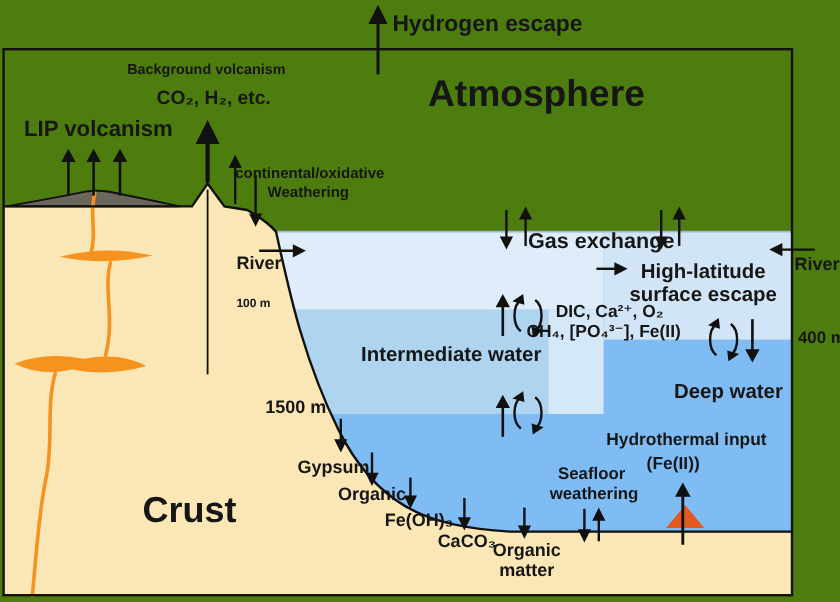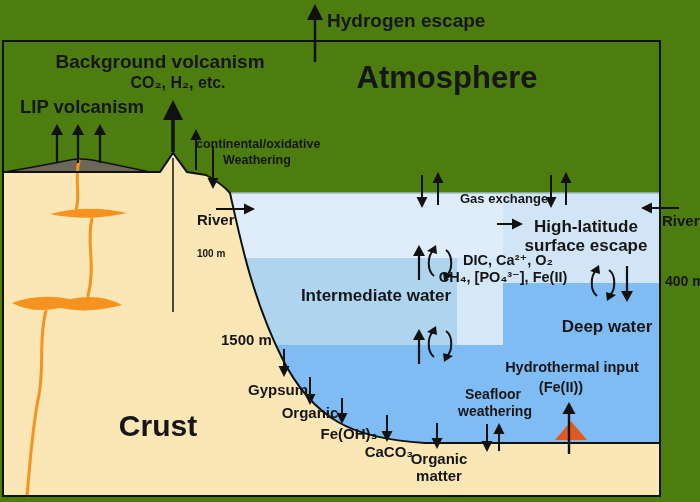--- a/index.html
+++ b/index.html
@@ -197,33 +197,33 @@
         <path d="M597,296 C590,291 590,275 597,270"></path>
         <polygon points="599,265 590,271 600,274" style="fill:var(--outline)" stroke="none"></polygon>
         <path d="M609,270 C616,275 616,291 609,296"></path>
         <polygon points="607,301 616,295 606,292" style="fill:var(--outline)" stroke="none"></polygon>
       </g>
     </g>
   </svg>
 
   <div class="lbl" style="left:327px;top:11px;font-size:19px;">Hydrogen escape</div>
 
-  <div class="lbl ctr" style="left:160px;top:52px;font-size:19px;">Background volcanism</div>
+  <div class="lbl ctr" style="left:172px;top:52px;font-size:12px;">Background volcanism</div>
   <div class="lbl ctr" style="left:178px;top:75px;font-size:16px;">CO₂, H₂, etc.</div>
   <div class="lbl ctr" style="left:82px;top:97px;font-size:18.5px;">LIP volcanism</div>
 
   <div class="lbl ctr big" style="left:447px;top:62px;">Atmosphere</div>
 
   <div class="lbl" style="left:196px;top:138px;font-size:12.5px;">continental/oxidative</div>
   <div class="lbl" style="left:223px;top:154px;font-size:12.5px;">Weathering</div>
 
   <div class="lbl" style="left:197px;top:212px;font-size:15px;">River</div>
   <div class="lbl" style="left:662px;top:213px;font-size:15px;">River</div>
 
-  <div class="lbl" style="left:460px;top:192px;font-size:13px;text-align:center;">Gas exchange</div>
+  <div class="lbl" style="left:440px;top:192px;font-size:18px;text-align:center;">Gas exchange</div>
 
   <div class="lbl ctr" style="left:586px;top:218px;font-size:17px;">High-latitude</div>
   <div class="lbl ctr" style="left:586px;top:237px;font-size:17px;">surface escape</div>
 
   <div class="lbl ctr" style="left:508px;top:253px;font-size:14.5px;">DIC, Ca²⁺, O₂</div>
   <div class="lbl ctr" style="left:503px;top:270px;font-size:14.5px;">CH₄, [PO₄³⁻], Fe(II)</div>
 
   <div class="lbl ctr" style="left:376px;top:287px;font-size:17px;">Intermediate water</div>
   <div class="lbl ctr" style="left:607px;top:318px;font-size:17px;text-align:center;">Deep water</div>
 

